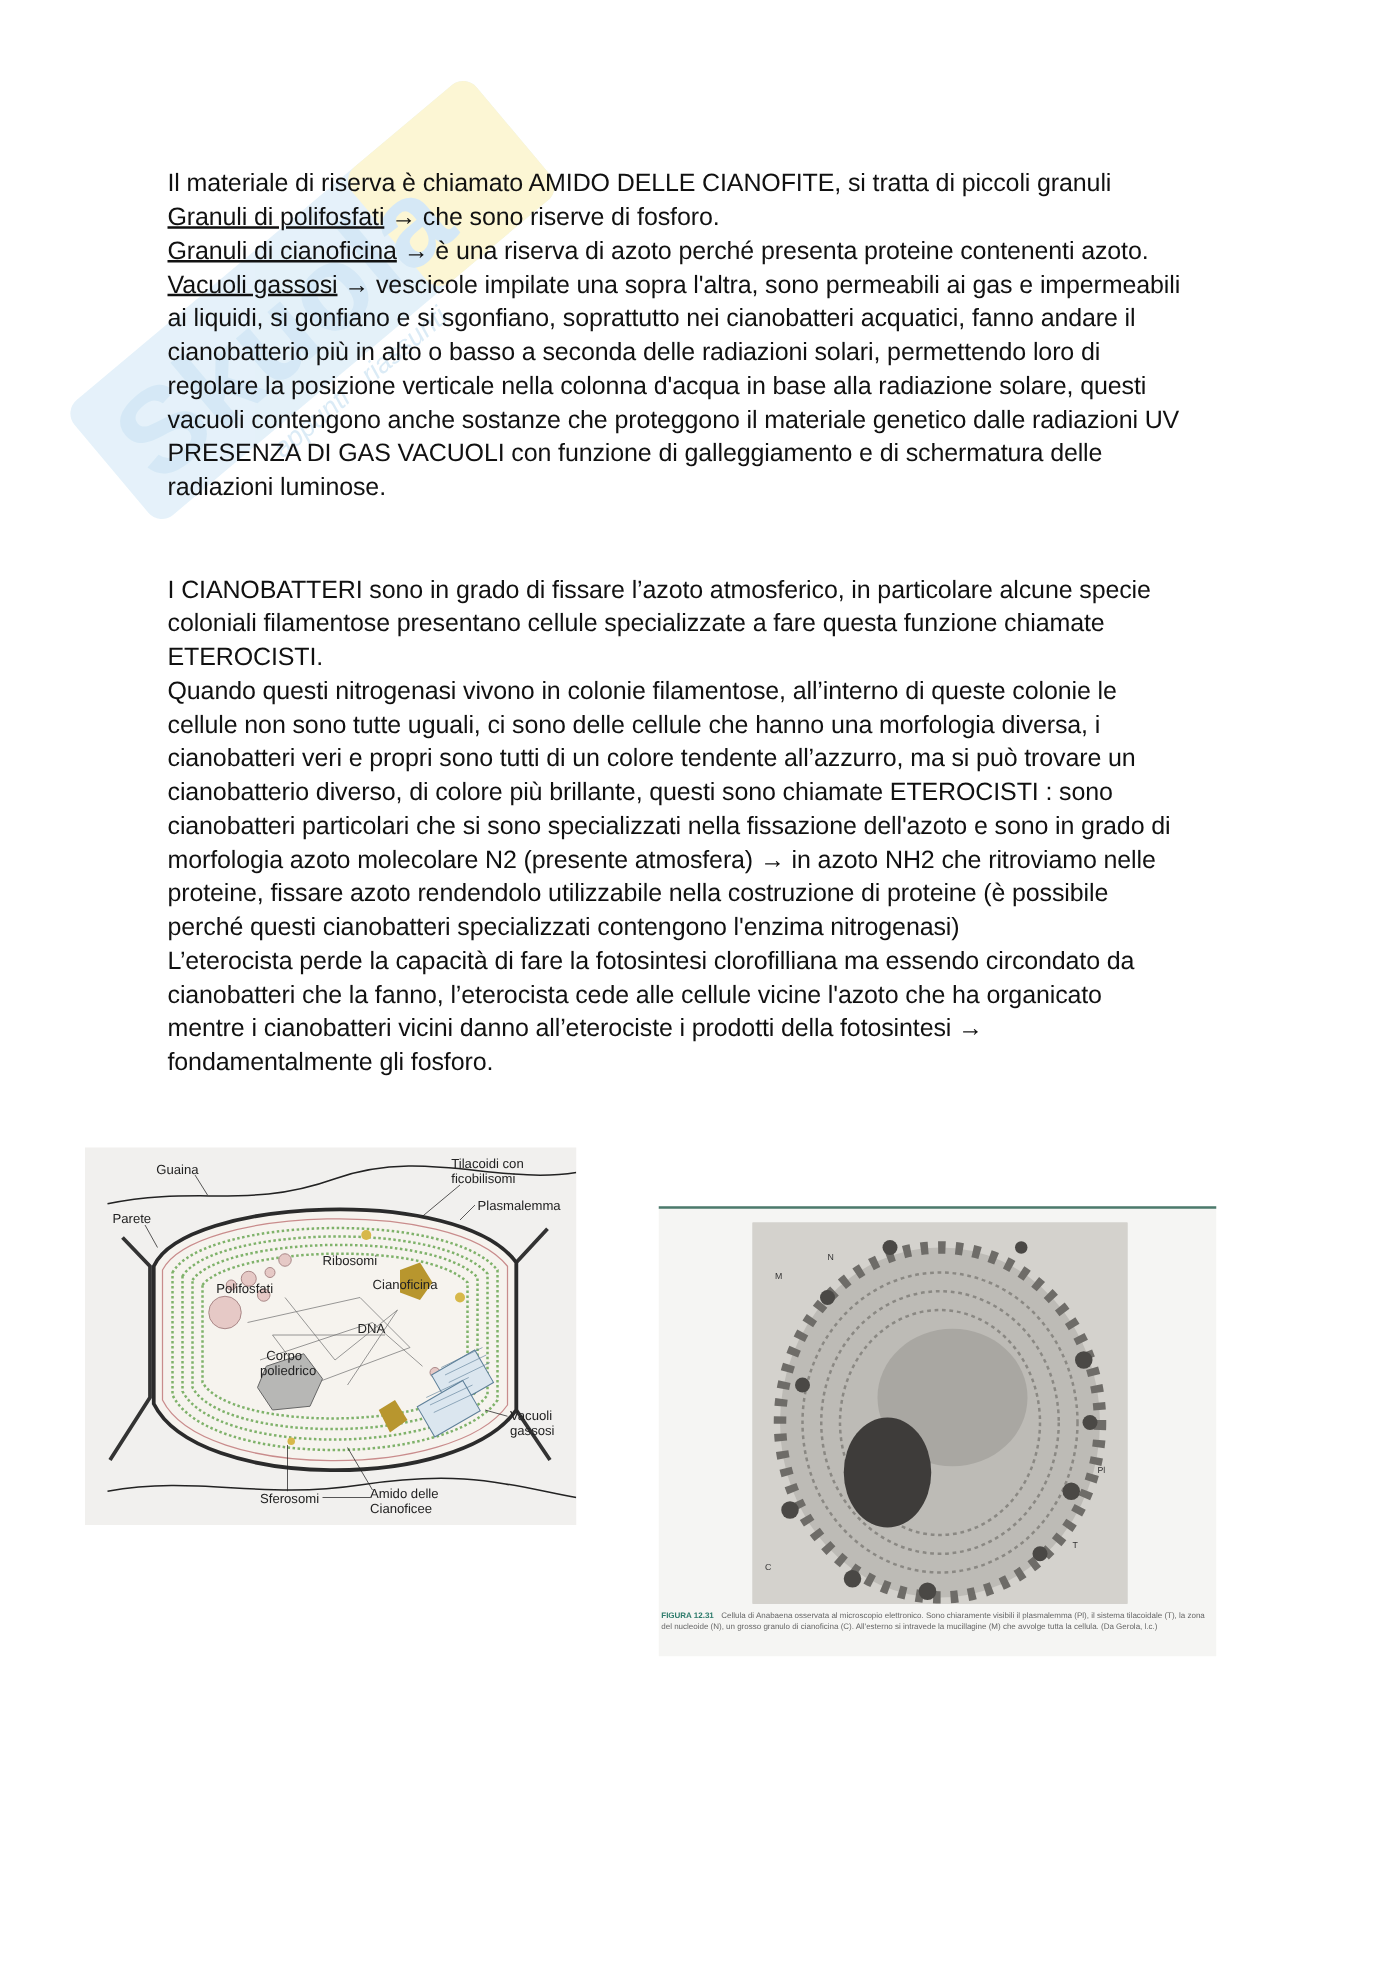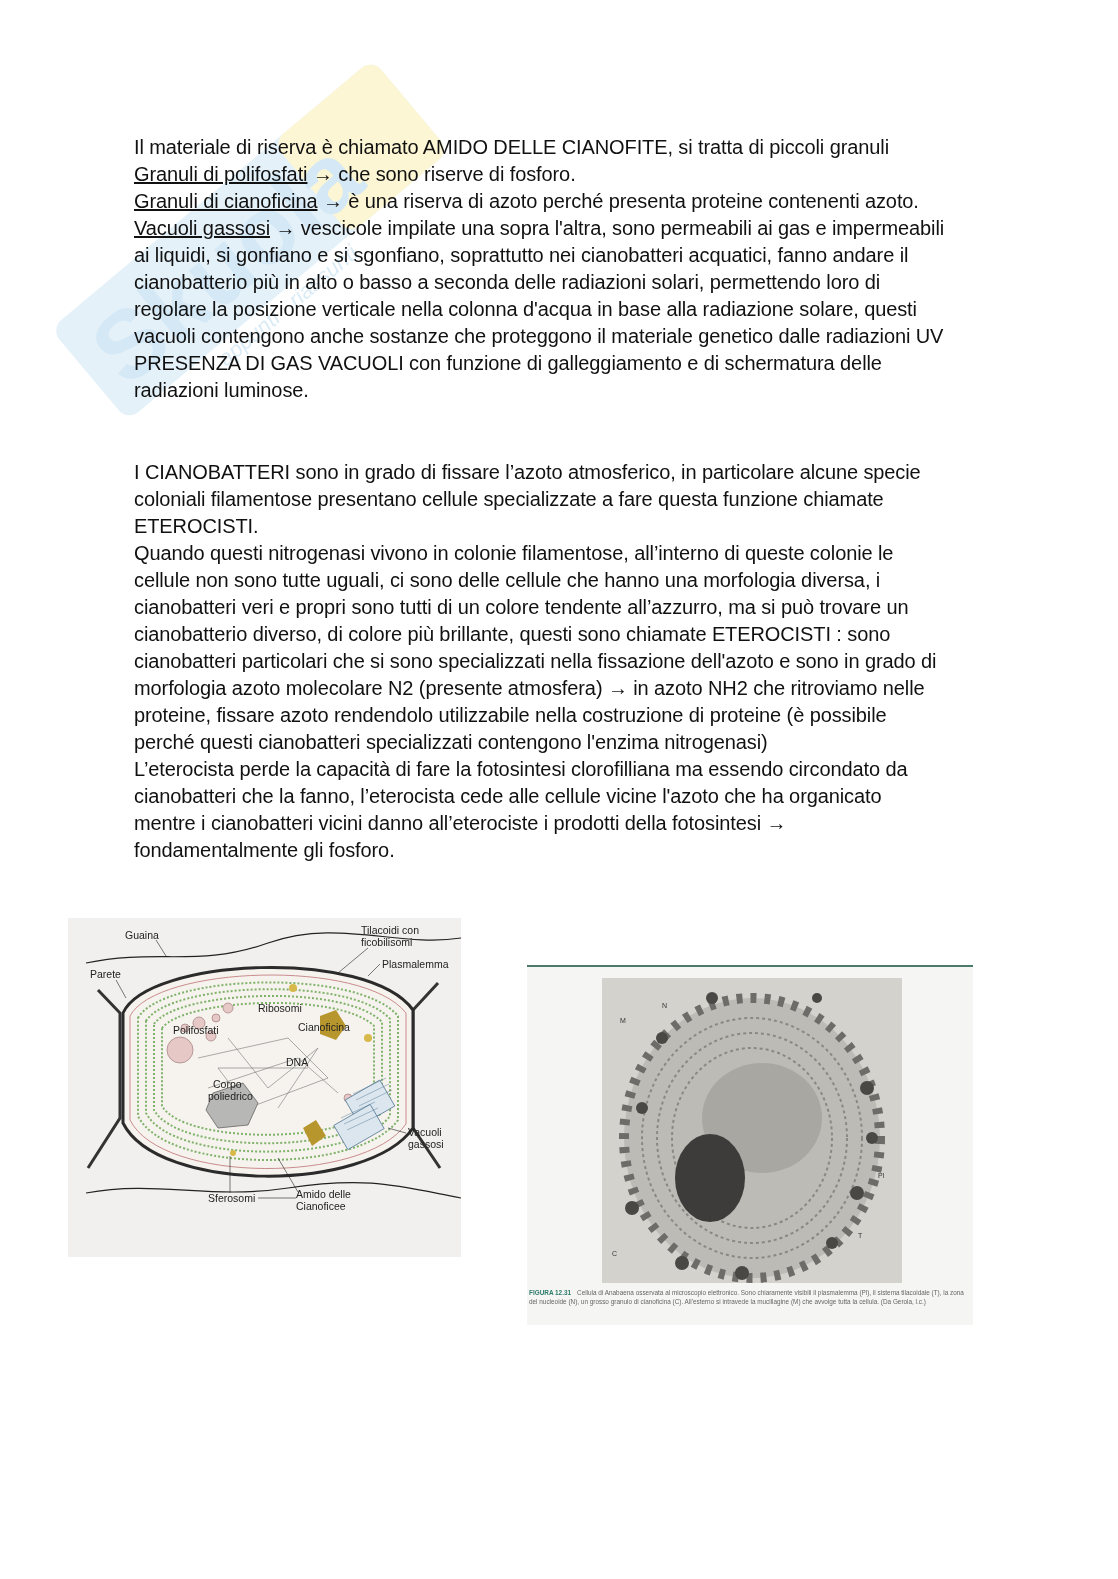--- a/index.html
+++ b/index.html
@@ -2,21 +2,21 @@
 <html><head>
 <meta charset="utf-8">
 <style>
   html, body { margin: 0; padding: 0; background: #ffffff; }
   body { width: 1118px; height: 1579px; position: relative; overflow: hidden; font-family: "Liberation Sans", sans-serif; color: #111; }
   .watermark { position: absolute; left: 30px; top: 60px; width: 440px; height: 360px; pointer-events: none; }
   .text-block { position: absolute; left: 134px; width: 850px; font-size: 20px; line-height: 27px; letter-spacing: -0.1px; }
   .text-block p { margin: 0; }
   .u { text-decoration: underline; }
   .b { font-weight: normal; }
-  .fig-left { position: absolute; left: 68px; top: 918px; width: 393px; height: 339px; background: #f1f0ee; }
+  .fig-left { position: absolute; left: 68px; top: 918px; width: 393px; height: 302px; background: #f1f0ee; }
   .fig-right { position: absolute; left: 527px; top: 965px; width: 446px; height: 360px; background: #f5f5f3; }
   .fig-right .topline { position: absolute; left: 0; top: 0; width: 446px; height: 2px; background: #4b7a6c; }
   .micro { position: absolute; left: 75px; top: 13px; width: 300px; height: 305px; background: #c9c7c2; }
   .caption { position: absolute; left: 2px; top: 323px; width: 444px; font-size: 6.4px; line-height: 9px; color: #666; font-family: "Liberation Sans", sans-serif; }
   .caption .fignum { color: #2d7b6b; font-weight: bold; margin-right: 6px; }
   .lbl { font-family: "Liberation Sans", sans-serif; font-size: 10.5px; fill: #222; }
 </style>
 </head>
 <body>
 

